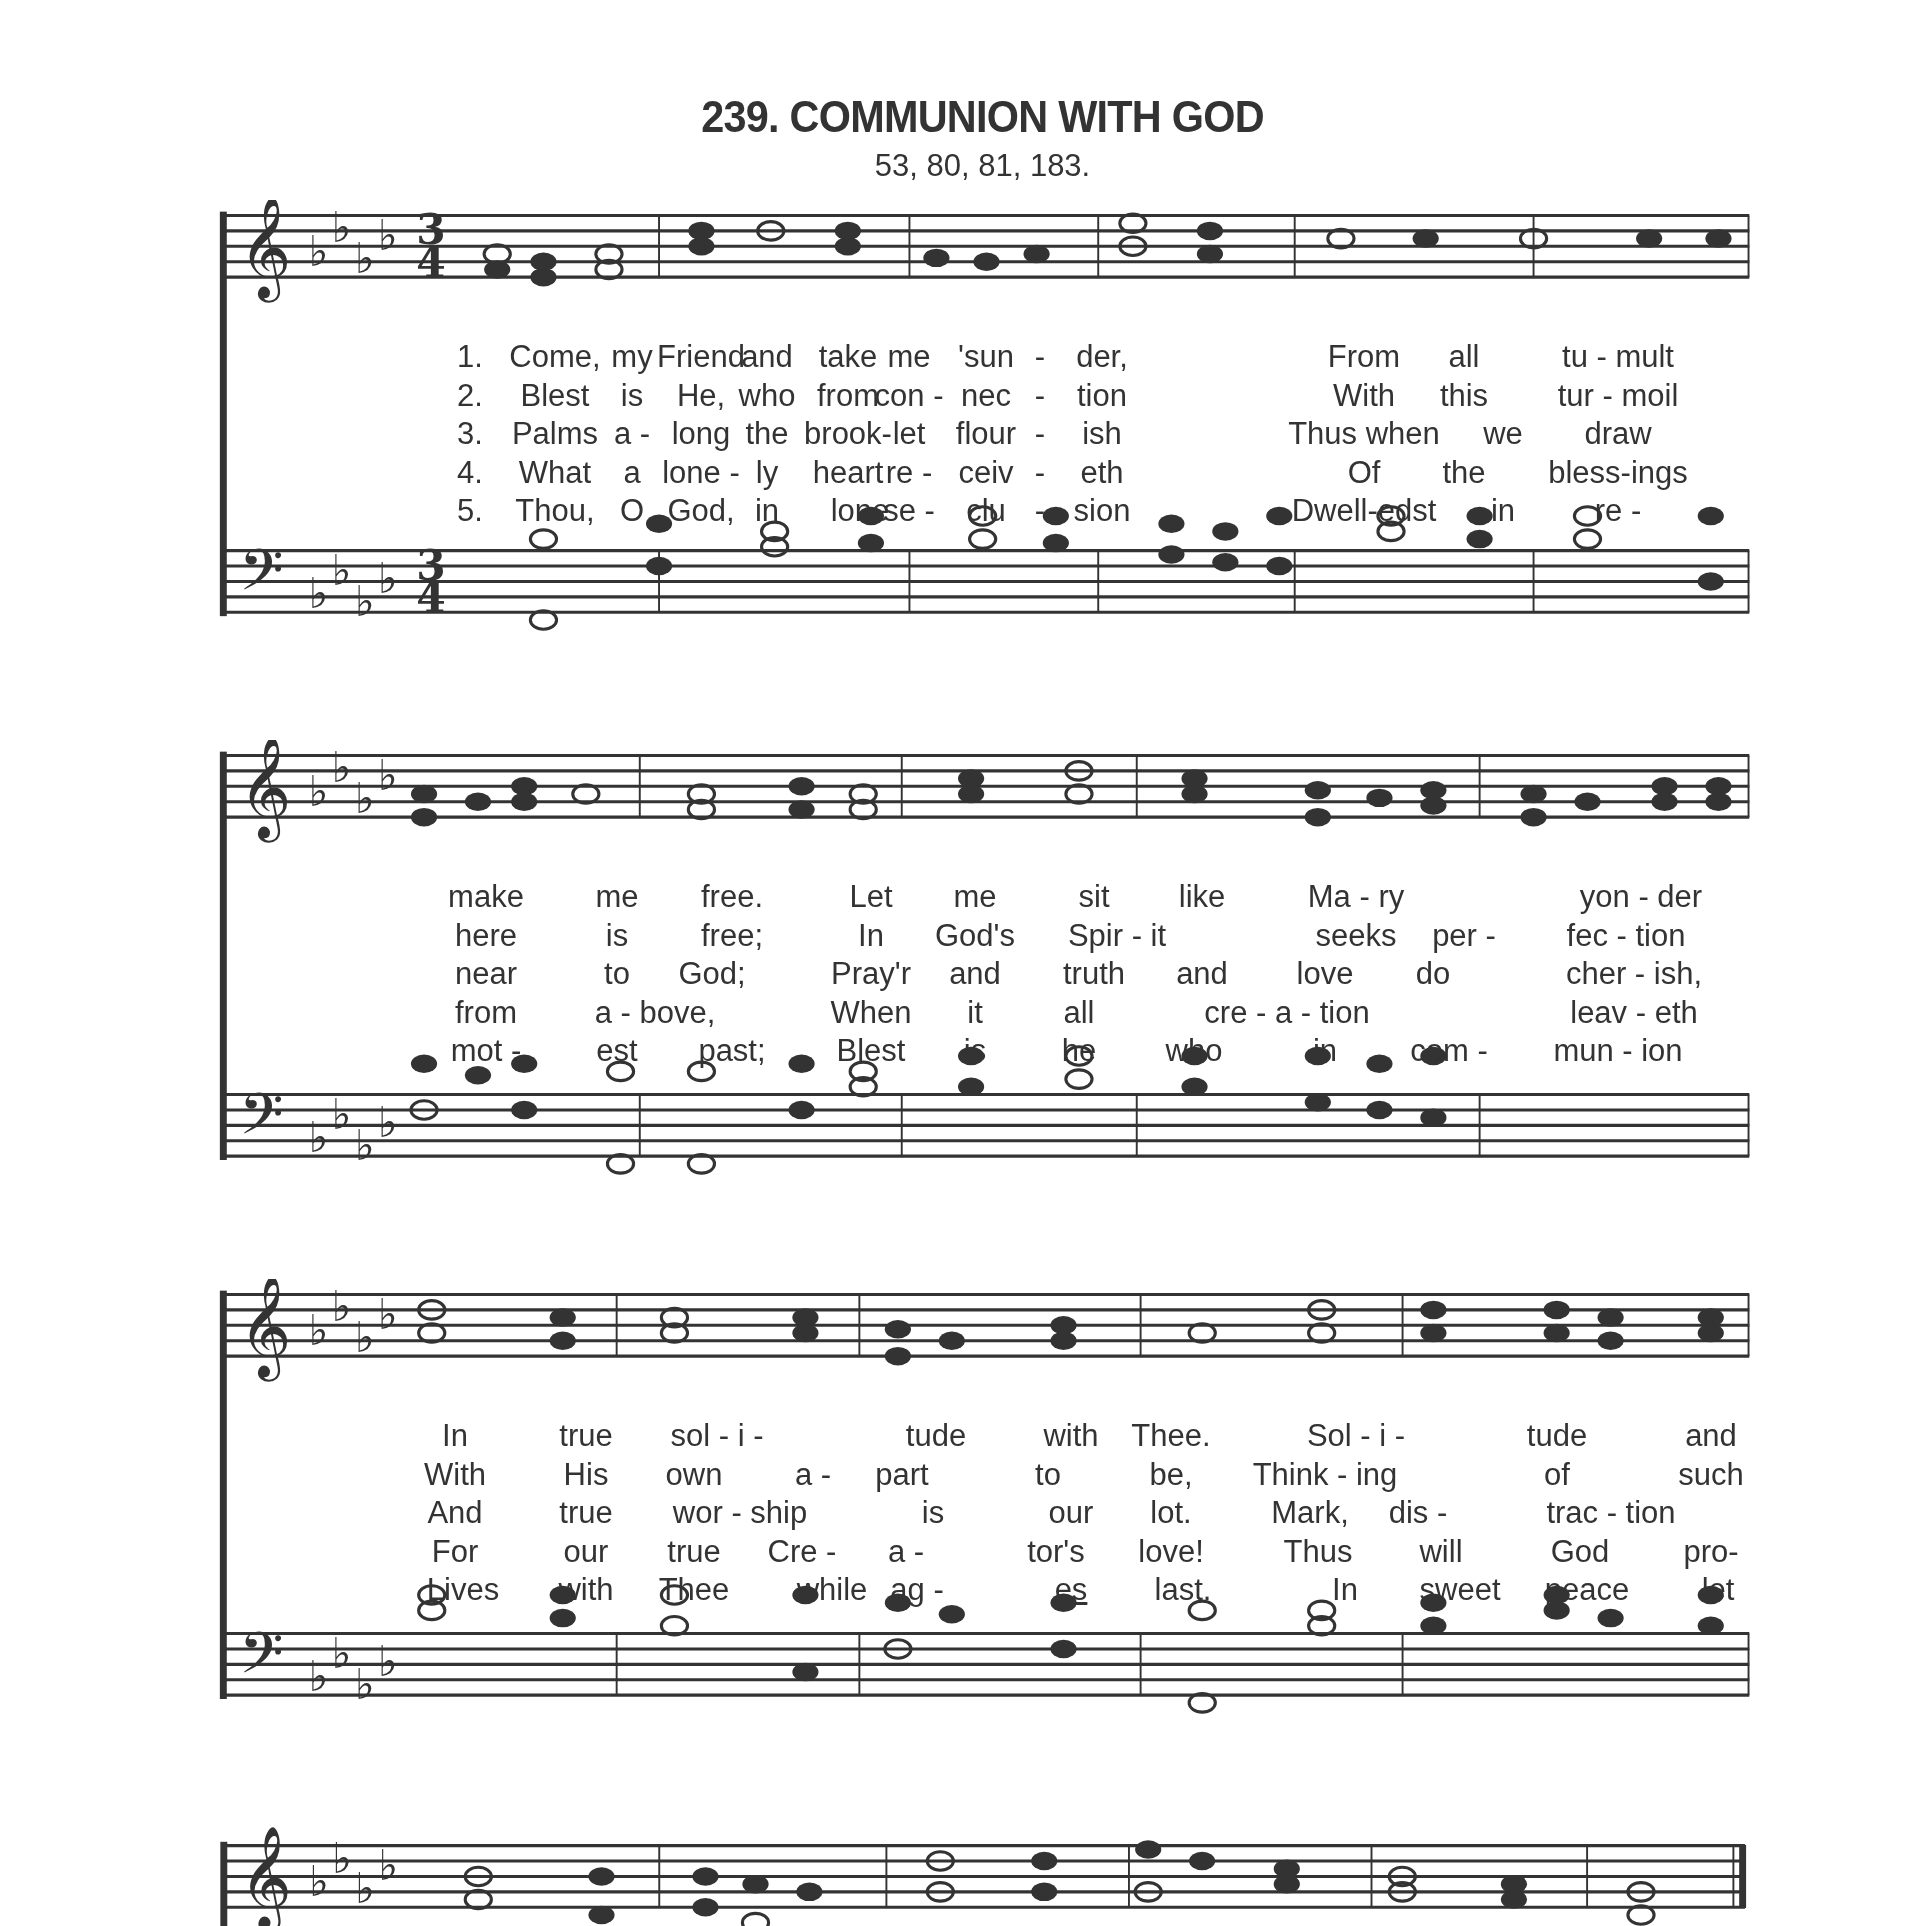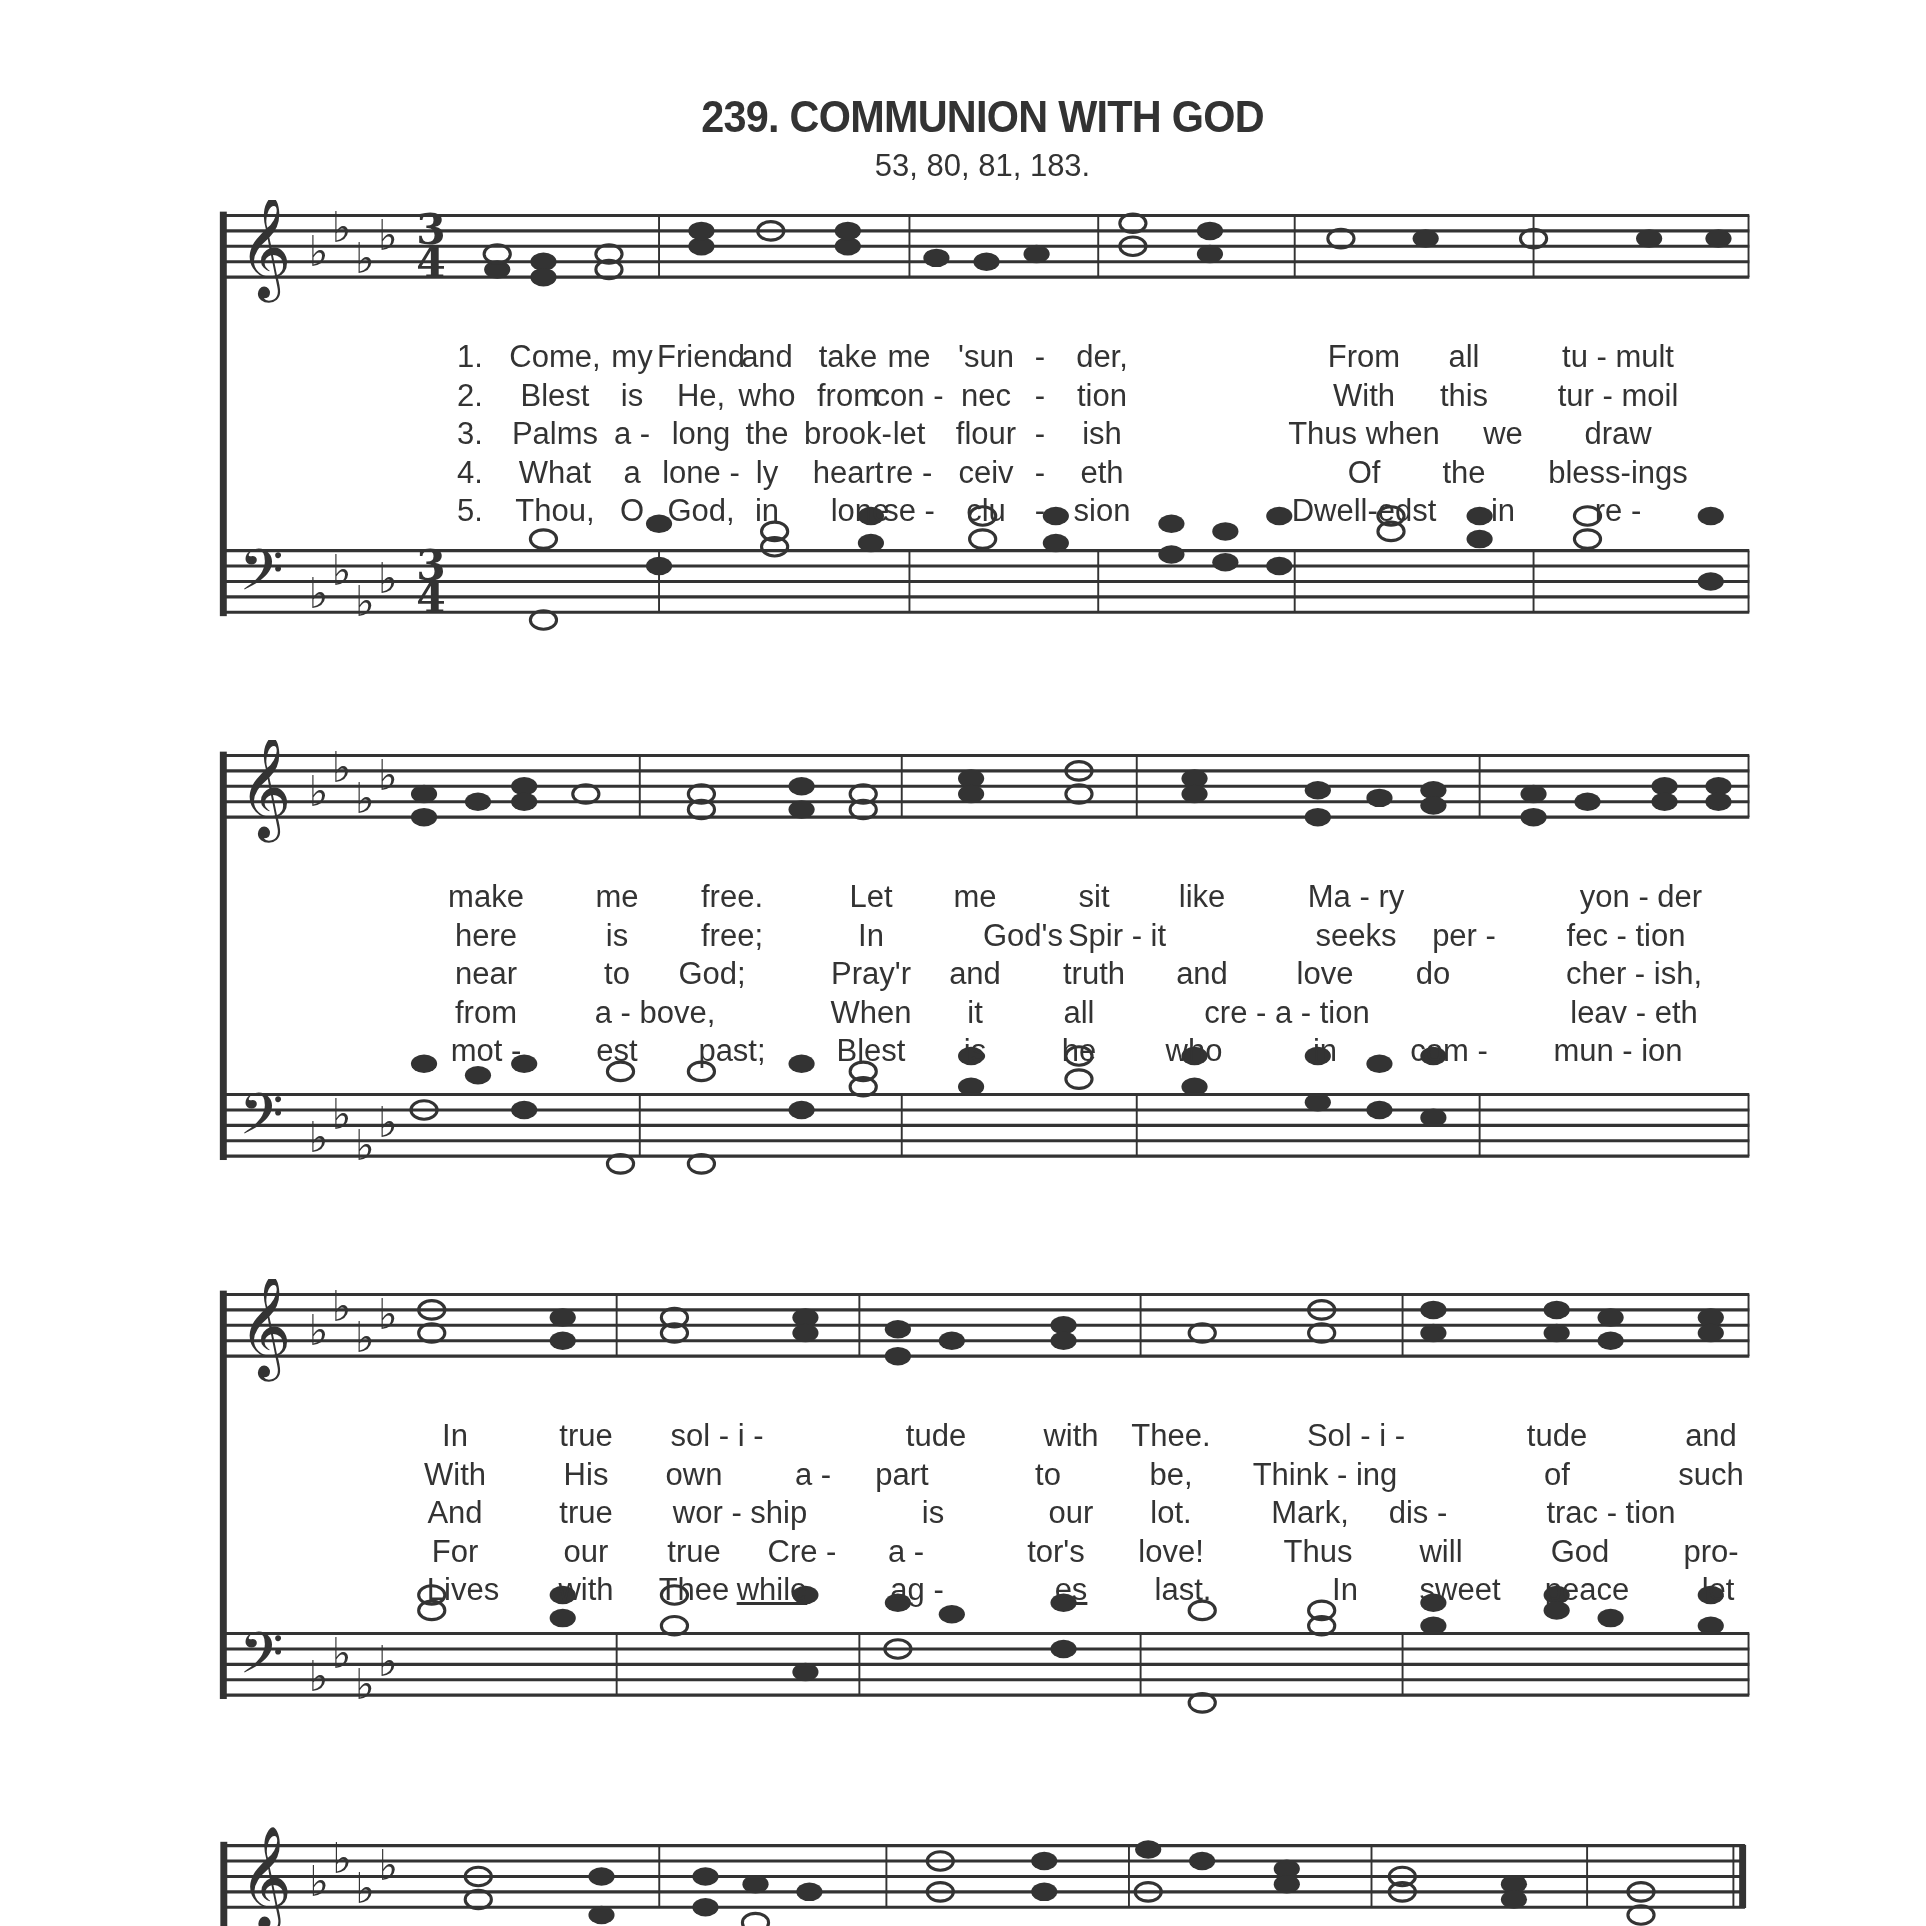--- a/index.html
+++ b/index.html
@@ -309,21 +309,21 @@
       <span class="syl" style="left:878px;">sit</span>
       <span class="syl" style="left:986px;">like</span>
       <span class="syl" style="left:1140px;">Ma - ry</span>
       <span class="syl" style="left:1425px;">yon - der</span>
     </div>
     <div class="lyric-line" style="top:39px;">
       <span class="syl" style="left:270px;">here</span>
       <span class="syl" style="left:401px;">is</span>
       <span class="syl" style="left:516px;">free;</span>
       <span class="syl" style="left:655px;">In</span>
-      <span class="syl" style="left:759px;margin-left:48px;">God's</span>
+      <span class="syl" style="left:759px;">God's</span>
       <span class="syl" style="left:901px;">Spir - it</span>
       <span class="syl" style="left:1140px;">seeks</span>
       <span class="syl" style="left:1248px;">per -</span>
       <span class="syl" style="left:1410px;">fec - tion</span>
     </div>
     <div class="lyric-line" style="top:77px;">
       <span class="syl" style="left:270px;">near</span>
       <span class="syl" style="left:401px;">to</span>
       <span class="syl" style="left:496px;">God;</span>
       <span class="syl" style="left:655px;">Pray'r</span>
@@ -493,21 +493,21 @@
       <span class="syl" style="left:955px;">love!</span>
       <span class="syl" style="left:1102px;">Thus</span>
       <span class="syl" style="left:1225px;">will</span>
       <span class="syl" style="left:1364px;">God</span>
       <span class="syl" style="left:1495px;">pro-</span>
     </div>
     <div class="lyric-line" style="top:154px;">
       <span class="syl" style="left:247px;">Lives</span>
       <span class="syl" style="left:370px;">with</span>
       <span class="syl" style="left:478px;">Thee</span>
-      <span class="syl" style="left:556px;text-decoration:underline;">while</span>
+      <span class="syl" style="left:616px;">while</span>
       <span class="syl" style="left:701px;">ag -</span>
       <span class="syl" style="left:855px;text-decoration:underline;">es</span>
       <span class="syl" style="left:967px;">last.</span>
       <span class="syl" style="left:1129px;">In</span>
       <span class="syl" style="left:1244px;">sweet</span>
       <span class="syl" style="left:1371px;">peace</span>
       <span class="syl" style="left:1502px;">let</span>
     </div>
   </div>
 </div>

